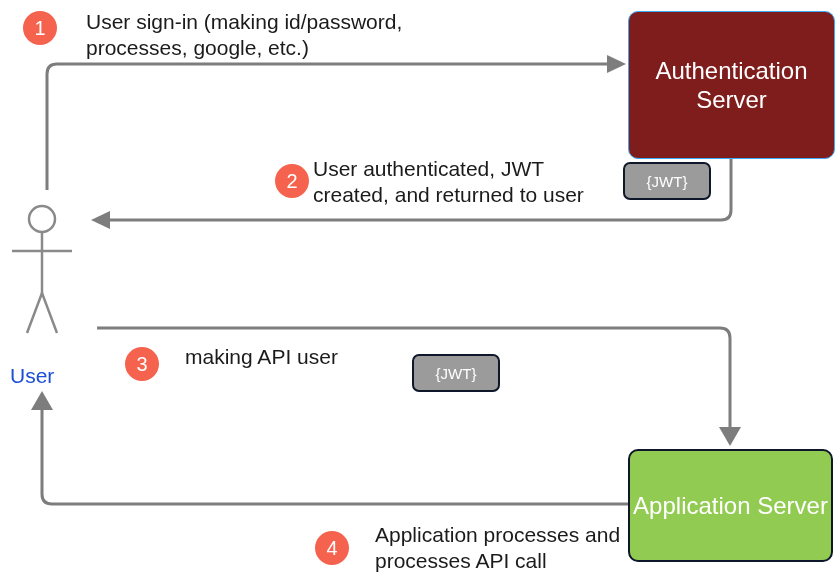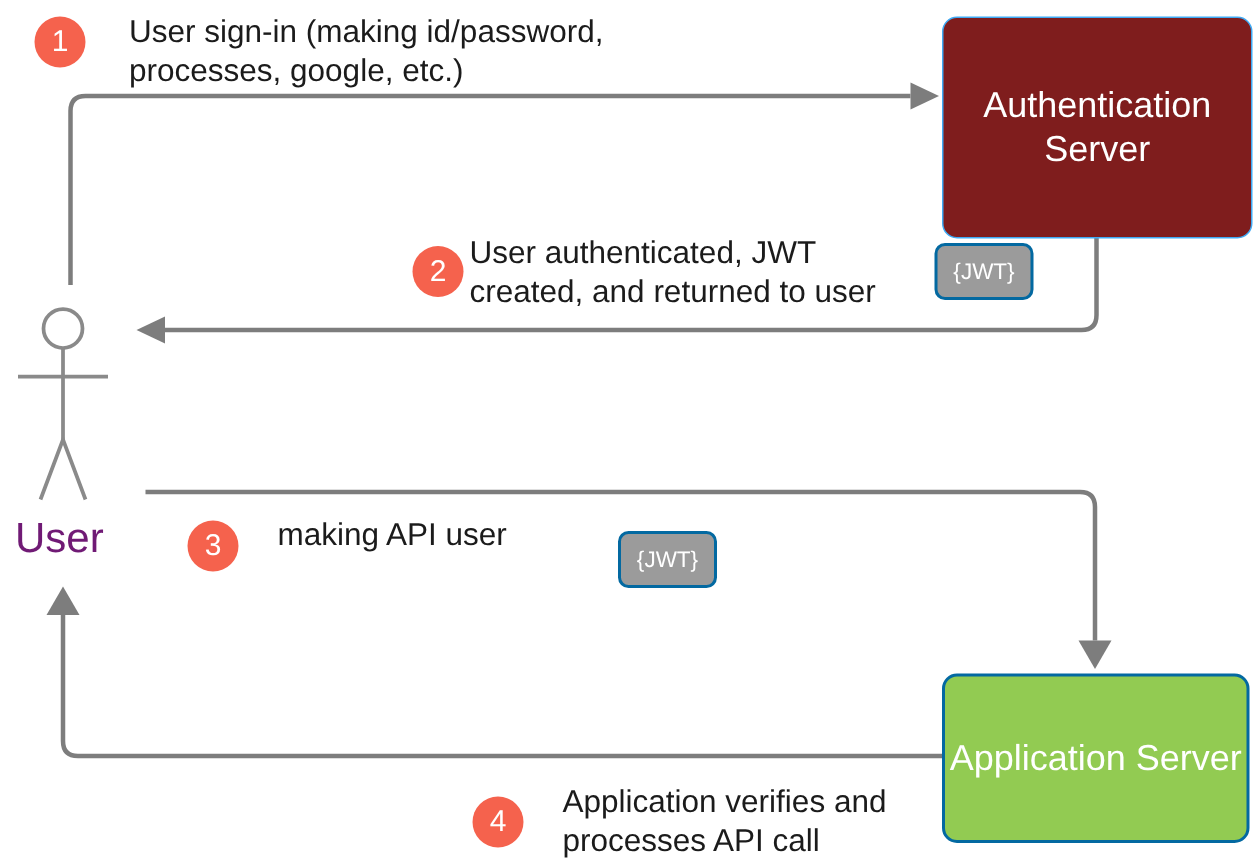--- a/index.html
+++ b/index.html
@@ -8,45 +8,45 @@
     font-family:"Liberation Sans","DejaVu Sans",sans-serif;overflow:hidden;
   }
   #canvas{position:absolute;inset:0;width:840px;height:577px;}
   .layer{position:absolute;left:0;top:0;width:840px;height:577px;pointer-events:none;}
   .server-box{
     position:absolute;display:flex;align-items:center;justify-content:center;
     text-align:center;color:#ffffff;font-size:24px;line-height:29px;
     border-radius:10px;box-sizing:border-box;
   }
   .auth{left:628px;top:11px;width:207px;height:148px;background:#7f1d1d;border:1px solid #3faaf4;}
-  .app{left:628px;top:449px;width:205px;height:113px;background:#92cb52;border:2px solid #0369a1;}
+  .app{left:628px;top:449px;width:205px;height:113px;background:#92cb52;border:2px solid #0f172a;}
   .step-circle{
     position:absolute;width:34px;height:34px;border-radius:50%;background:#f5624d;
     color:#ffffff;font-size:20px;display:flex;align-items:center;justify-content:center;
   }
   .c1{left:23px;top:11px;}
   .c2{left:275px;top:164px;}
   .c3{left:125px;top:347px;}
   .c4{left:315px;top:531px;}
   .step-text{
     position:absolute;color:#1b1b1b;font-size:21px;line-height:26px;white-space:nowrap;
   }
   .t1{left:86px;top:9px;}
   .t2{left:313px;top:156px;}
   .t3{left:185px;top:344px;}
   .t4{left:375px;top:522px;}
   .jwt-badge{
-    position:absolute;width:66px;height:38px;background:#9b9b9b;border:2px solid #0369a1;
+    position:absolute;width:88px;height:38px;background:#9b9b9b;border:2px solid #0f172a;
     border-radius:7px;box-sizing:border-box;color:#ffffff;font-size:15px;
     display:flex;align-items:center;justify-content:center;
   }
   .b2{left:623px;top:162px;}
   .b3{left:412px;top:354px;}
   .user-label{
-    position:absolute;left:10px;top:343px;color:#701a75;font-size:28px;
+    position:absolute;left:10px;top:364px;color:#1d4ed8;font-size:21px;
   }
 </style>
 </head>
 <body>
 
 <div id="canvas">
 
   <svg class="layer" viewBox="0 0 840 577">
     <g fill="none" stroke="#7d7d7d" stroke-width="3">
       <path d="M 47 190 L 47 74 Q 47 64 57 64 L 607 64"></path>
@@ -100,19 +100,19 @@
     <div>processes, google, etc.)</div>
   </div>
   <div class="step-text t2">
     <div>User authenticated, JWT</div>
     <div>created, and returned to user</div>
   </div>
   <div class="step-text t3">
     <div>making API user</div>
   </div>
   <div class="step-text t4">
-    <div>Application verifies and</div>
+    <div>Application processes and</div>
     <div>processes API call</div>
   </div>
 
   <div class="user-label">User</div>
 
 </div>
 
 </body></html>

